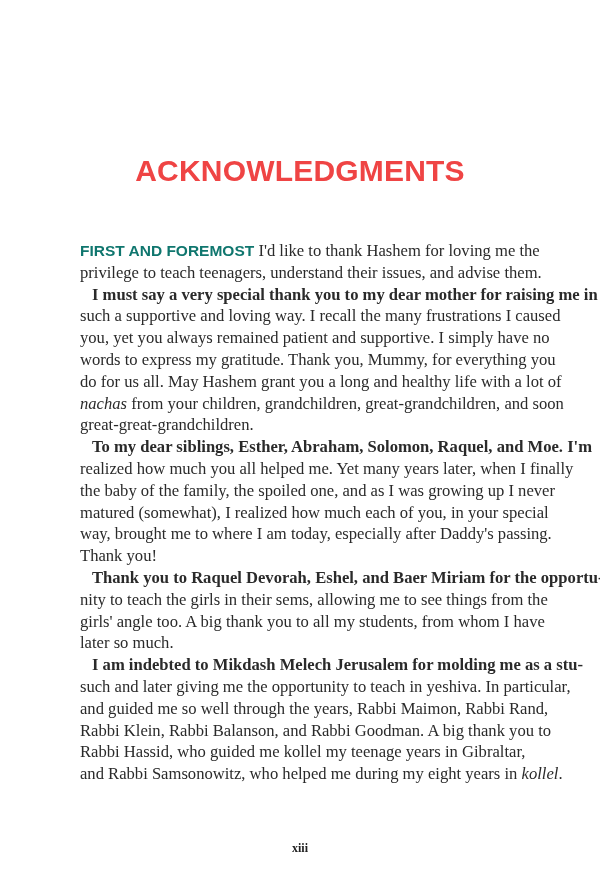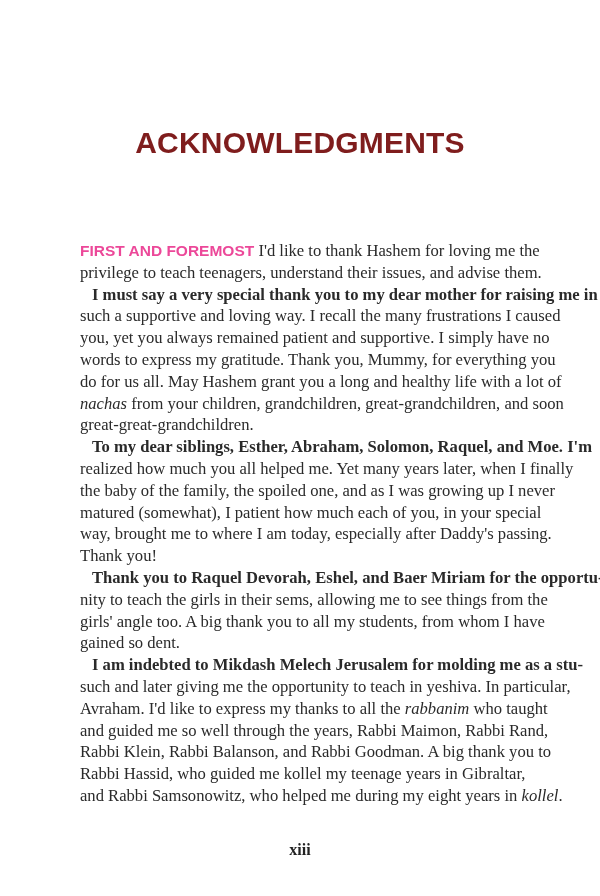--- a/index.html
+++ b/index.html
@@ -1,68 +1,67 @@
 <!DOCTYPE html>
 <html><head>
 <meta charset="utf-8">
 <style>
   html, body { margin: 0; padding: 0; background: #ffffff; }
   body { width: 600px; height: 896px; position: relative; overflow: hidden; }
   .page { position: absolute; left: 0; top: 0; width: 600px; height: 896px; background: #fff; }
   .title {
-    position: absolute; left: 0; width: 600px; top: 126px; text-align: center;
+    position: absolute; left: 0; width: 600px; top: 154px; text-align: center;
     font-family: "Liberation Sans", sans-serif; font-weight: bold; font-size: 30px;
-    color: #7f1d1d; letter-spacing: 0.2px; margin: 0;
+    color: #ef4444; letter-spacing: 0.2px; margin: 0;
   }
   .body {
     position: absolute; left: 80px; top: 240px; width: 440px;
     font-family: "Liberation Serif", serif; font-size: 16.6px; color: #2a2a2a;
   }
   .line {
     height: 21.8px; line-height: 21.8px; white-space: nowrap;
     text-align: justify; text-align-last: justify;
   }
   .line.last { text-align-last: left; }
   .line.indent { padding-left: 12px; font-weight: bold; }
   .lead {
-    font-family: "Liberation Sans", sans-serif; font-weight: bold; font-size: 15.5px; color: #ec4899;
+    font-family: "Liberation Sans", sans-serif; font-weight: bold; font-size: 15.5px; color: #0f766e;
   }
   .it { font-style: italic; }
   .folio {
     position: absolute; left: 0; width: 600px; top: 841px; text-align: center;
-    font-family: "Liberation Serif", serif; font-weight: bold; font-size: 16px; color: #222;
+    font-family: "Liberation Serif", serif; font-weight: bold; font-size: 12px; color: #222;
   }
 </style>
 </head>
 <body>
 
 <div class="page">
   <h1 class="title">ACKNOWLEDGMENTS</h1>
   <div class="body" id="body">
       <div class="line"><span class="lead">FIRST AND FOREMOST</span><span> I'd like to thank Hashem for loving me the</span></div>
       <div class="line last"><span>privilege to teach teenagers, understand their issues, and advise them.</span></div>
       <div class="line indent"><span>I must say a very special thank you to my dear mother for raising me in</span></div>
       <div class="line"><span>such a supportive and loving way. I recall the many frustrations I caused</span></div>
       <div class="line"><span>you, yet you always remained patient and supportive. I simply have no</span></div>
       <div class="line"><span>words to express my gratitude. Thank you, Mummy, for everything you</span></div>
       <div class="line"><span>do for us all. May Hashem grant you a long and healthy life with a lot of</span></div>
       <div class="line"><span class="it">nachas</span><span> from your children, grandchildren, great-grandchildren, and soon</span></div>
       <div class="line last"><span>great-great-grandchildren.</span></div>
       <div class="line indent"><span>To my dear siblings, Esther, Abraham, Solomon, Raquel, and Moe. I'm</span></div>
       <div class="line"><span>realized how much you all helped me. Yet many years later, when I finally</span></div>
       <div class="line"><span>the baby of the family, the spoiled one, and as I was growing up I never</span></div>
-      <div class="line"><span>matured (somewhat), I patient how much each of you, in your special</span></div>
+      <div class="line"><span>matured (somewhat), I realized how much each of you, in your special</span></div>
       <div class="line"><span>way, brought me to where I am today, especially after Daddy's passing.</span></div>
       <div class="line last"><span>Thank you!</span></div>
       <div class="line indent"><span>Thank you to Raquel Devorah, Eshel, and Baer Miriam for the opportu-</span></div>
       <div class="line"><span>nity to teach the girls in their sems, allowing me to see things from the</span></div>
       <div class="line"><span>girls' angle too. A big thank you to all my students, from whom I have</span></div>
-      <div class="line last"><span>gained so dent.</span></div>
+      <div class="line last"><span>later so much.</span></div>
       <div class="line indent"><span>I am indebted to Mikdash Melech Jerusalem for molding me as a stu-</span></div>
       <div class="line"><span>such and later giving me the opportunity to teach in yeshiva. In particular,</span></div>
-      <div class="line"><span>Avraham. I'd like to express my thanks to all the </span><span class="it">rabbanim</span><span> who taught</span></div>
       <div class="line"><span>and guided me so well through the years, Rabbi Maimon, Rabbi Rand,</span></div>
       <div class="line"><span>Rabbi Klein, Rabbi Balanson, and Rabbi Goodman. A big thank you to</span></div>
       <div class="line"><span>Rabbi Hassid, who guided me kollel my teenage years in Gibraltar,</span></div>
       <div class="line"><span>and Rabbi Samsonowitz, who helped me during my eight years in </span><span class="it">kollel</span><span>.</span></div>
     </div>
   <div class="folio">xiii</div>
 </div>
 
 </body></html>

